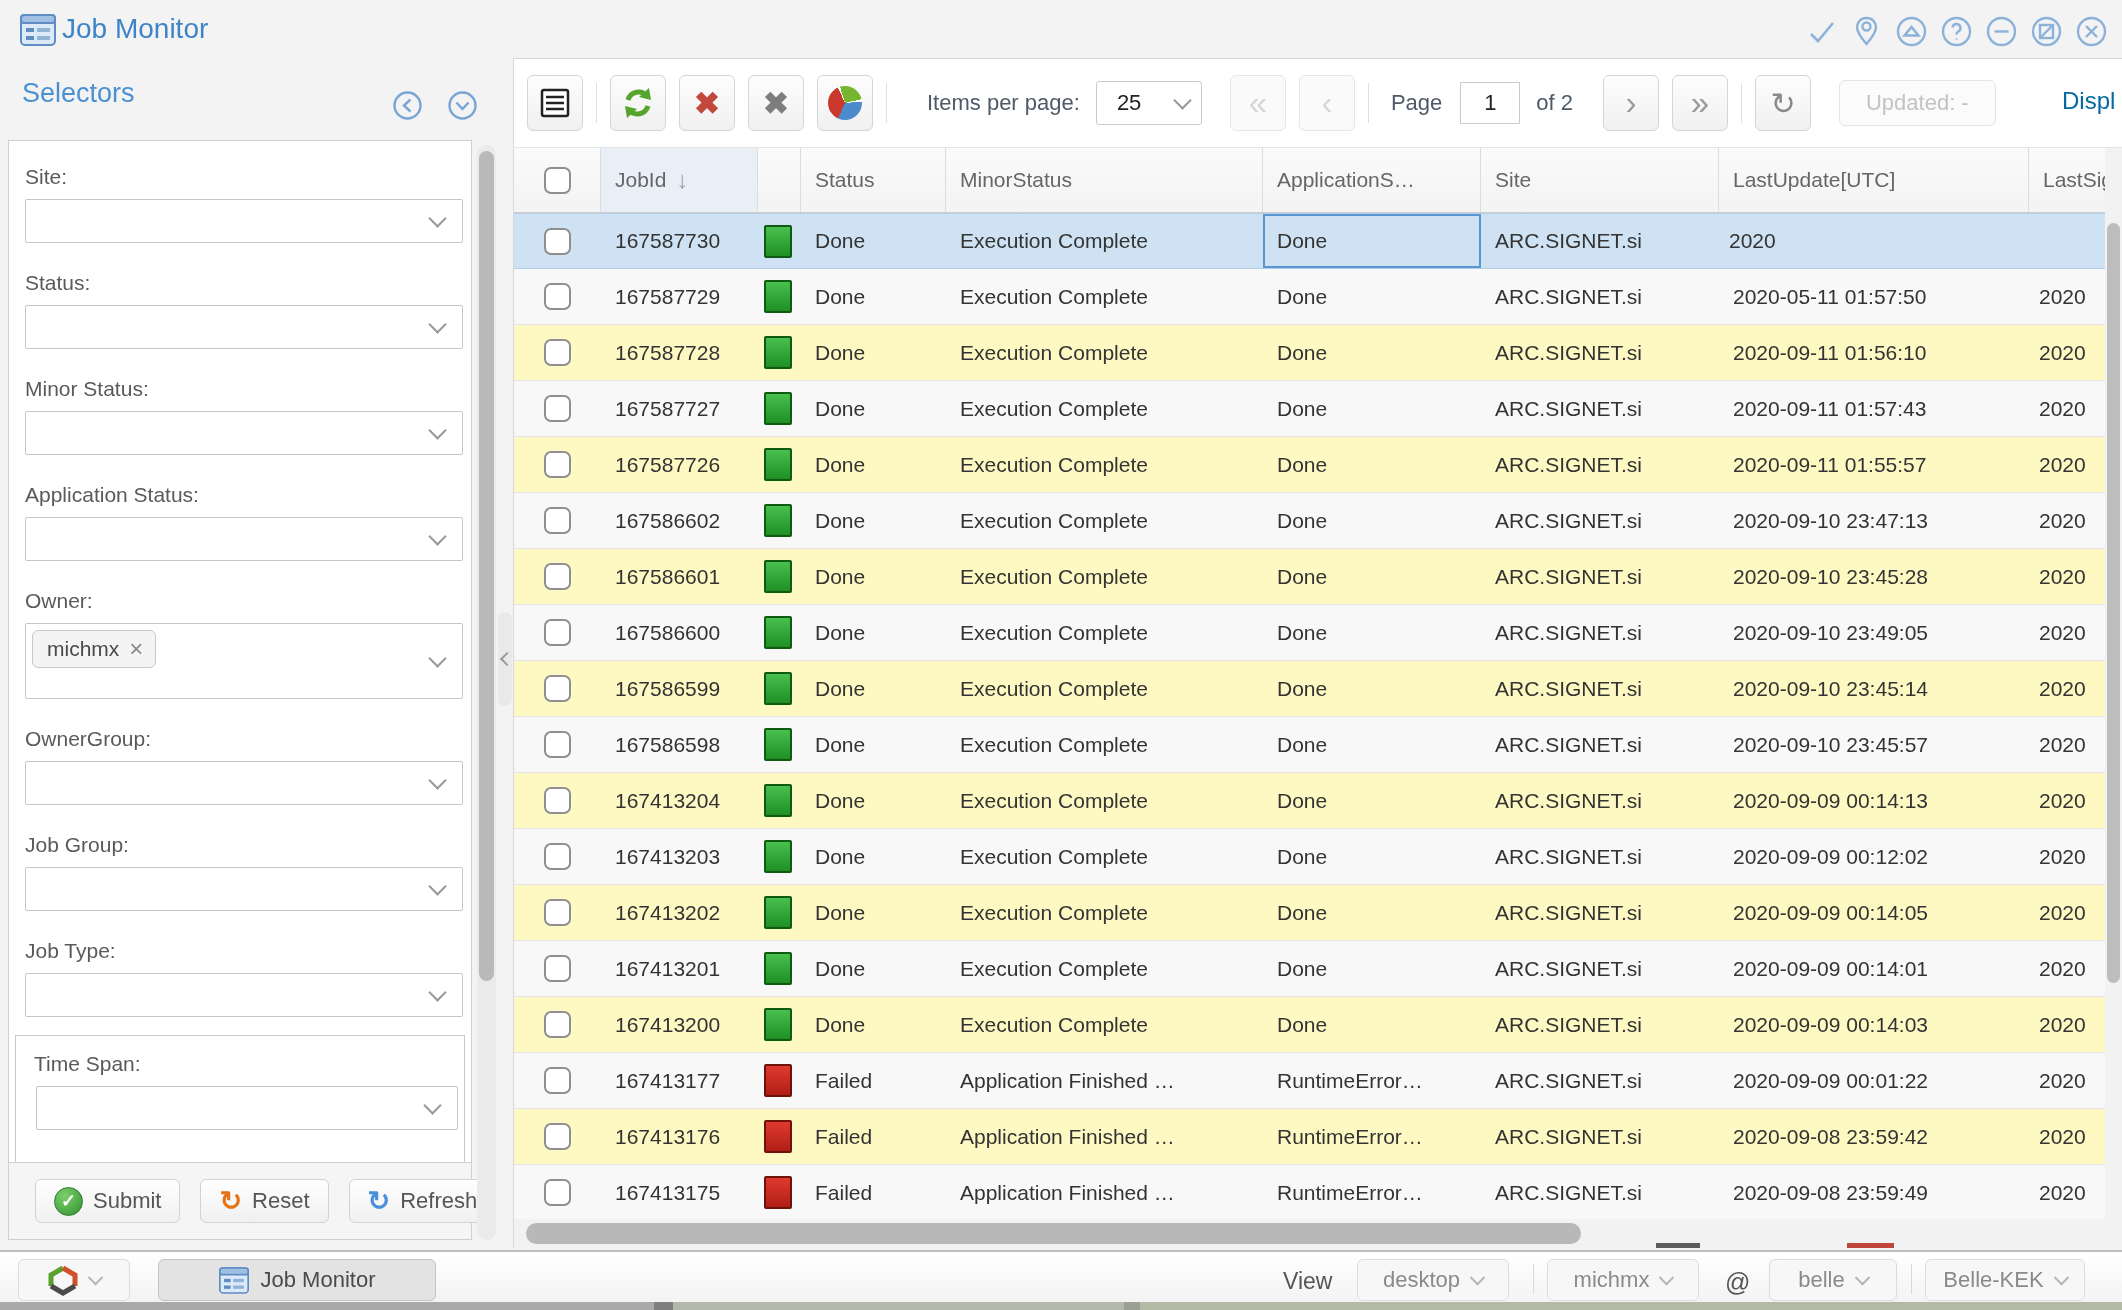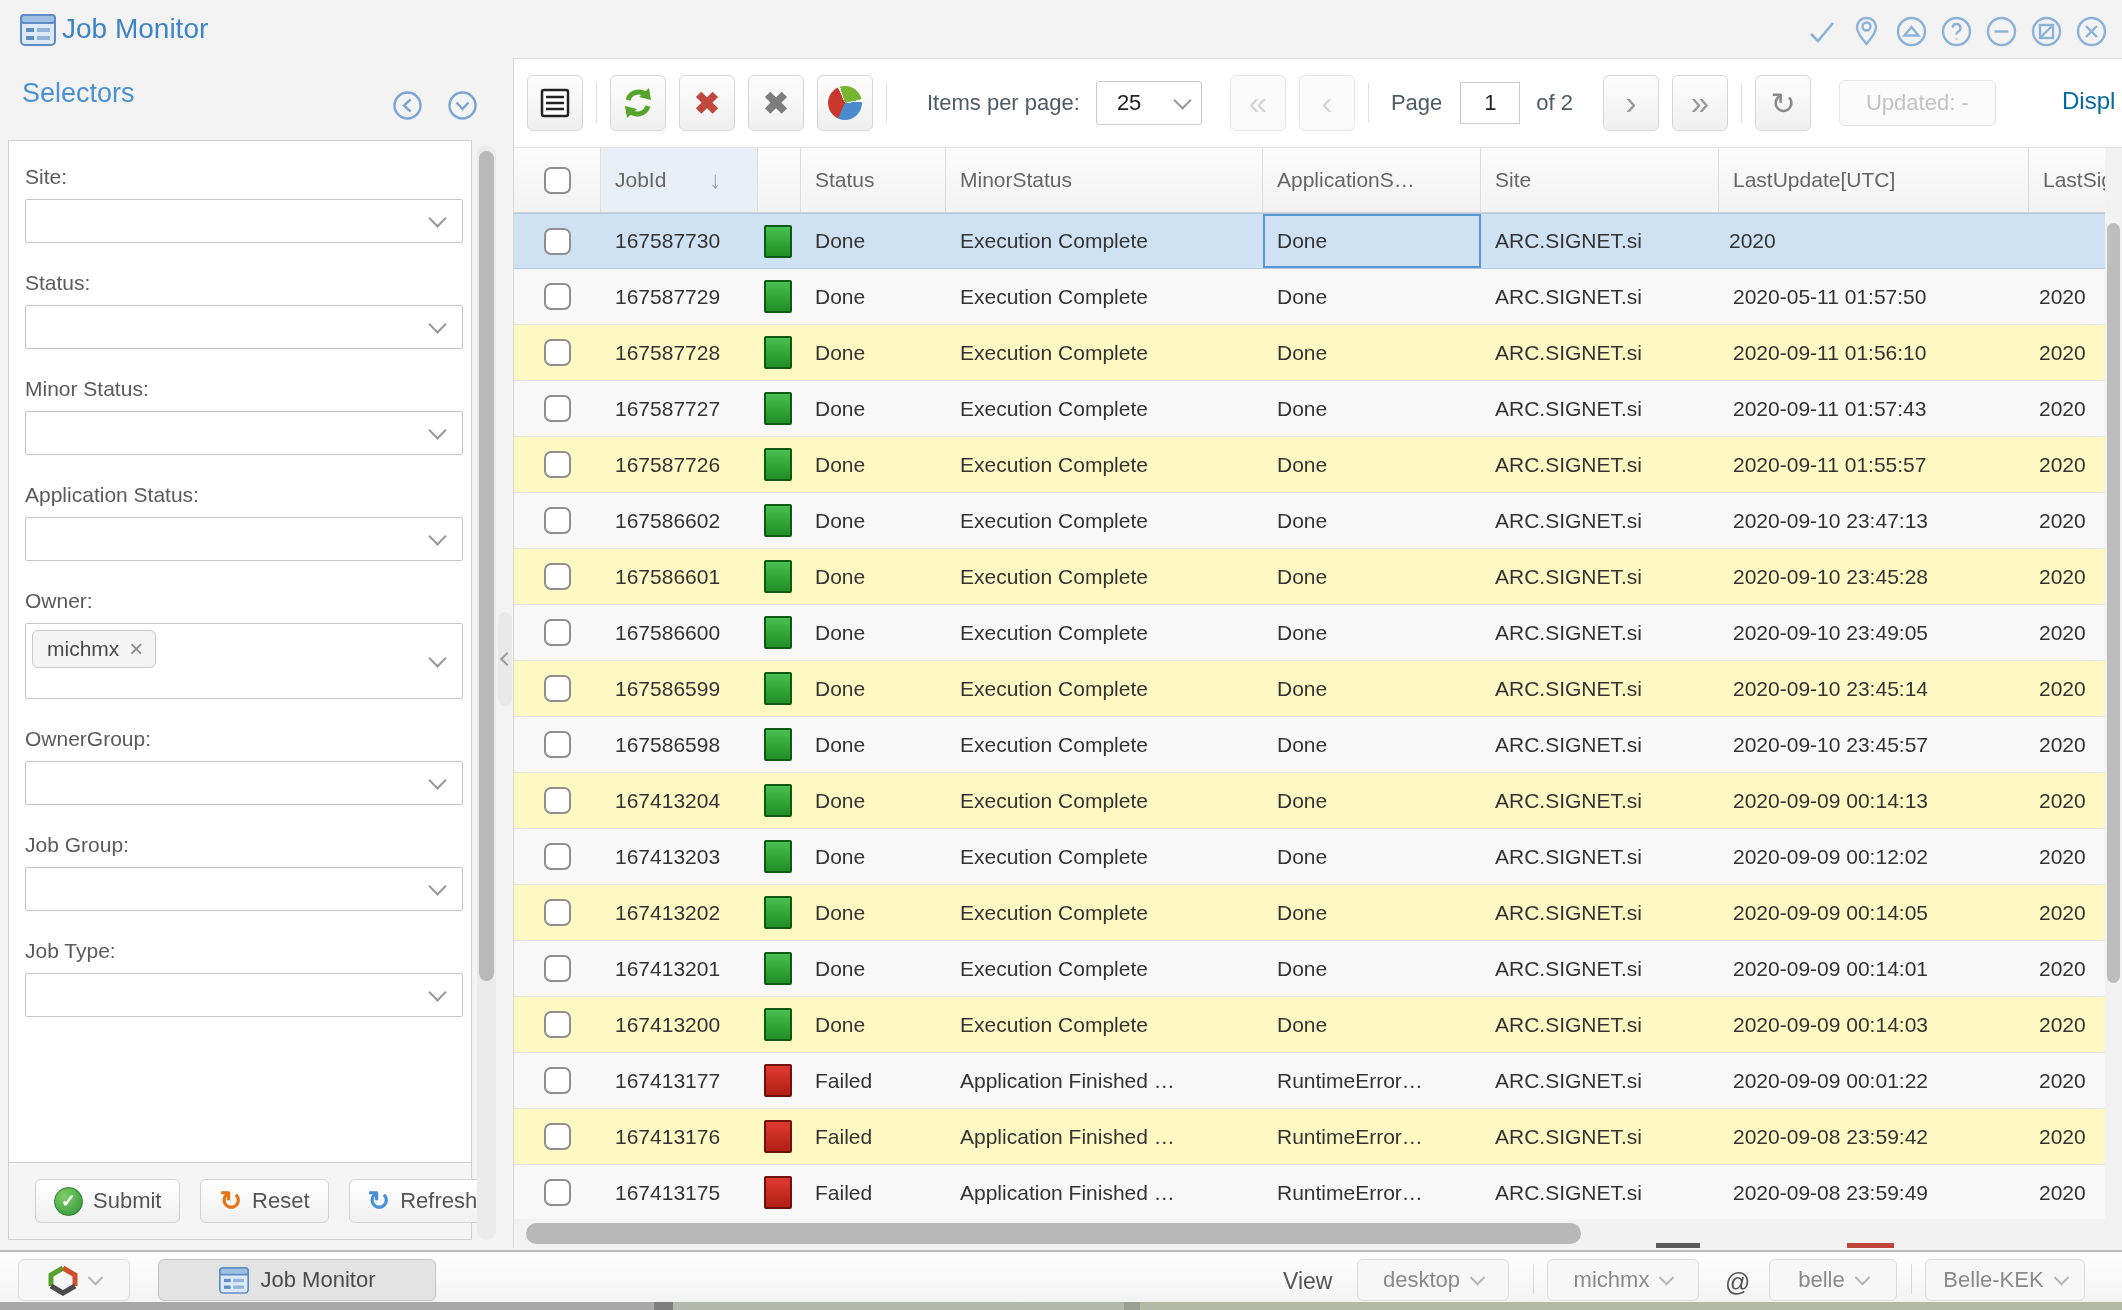--- a/index.html
+++ b/index.html
@@ -64,21 +64,21 @@
   .updbtn{height:44px;padding:0 26px;border:1px solid #e4e4e4;border-radius:6px;background:#fbfbfb;
           color:#c3c3c3;font-size:22px;display:flex;align-items:center;margin-left:28px;flex:none;}
   .displab{position:absolute;right:0;top:28px;width:60px;overflow:hidden;white-space:nowrap;
            font-size:24px;color:#0369a1;}
   
   .thead{display:flex;height:65px;background:linear-gradient(#fbfbfb,#f3f3f3);border-bottom:1px solid #cfcfcf;box-sizing:border-box;}
   .hcell{display:flex;align-items:center;border-right:1px solid #dcdcdc;box-sizing:border-box;
          font-size:21px;color:#666;padding-left:14px;cursor:pointer;}
   .hcell.sorted{background:#e9eff7;}
   .sort-arrow{color:#9aa2ab;font-size:24px;margin-left:10px;}
-  .c0{width:87px;flex:none;}.c1{width:157px;flex:none;gap:33px;}.c2{width:43px;flex:none;}
+  .c0{width:87px;flex:none;}.c1{width:157px;flex:none;}.c2{width:43px;flex:none;}
   .c3{width:145px;flex:none;}.c4{width:317px;flex:none;}.c5{width:218px;flex:none;}
   .c6{width:238px;flex:none;}.c7{width:310px;flex:none;}.c8{width:77px;flex:none;}
   .hcell.c0{justify-content:center;padding-left:0;}
   .tbody{height:1008px;overflow:hidden;}
   .trow{display:flex;height:56px;border-bottom:1px solid #e4e4e4;box-sizing:border-box;background:#fef9c3;cursor:pointer;}
   .trow.alt{background:#f8f8f8;}
   .trow.selected{background:#cfe2f4;border-bottom:1px solid #b3cde8;border-top:1px solid #b3cde8;}
   .cell{display:flex;align-items:center;padding-left:14px;box-sizing:border-box;font-size:21px;color:#333;
         white-space:nowrap;overflow:hidden;}
   .cell.c0{justify-content:center;padding-left:0;}
@@ -235,20 +235,26 @@
           <div class="combo">
             <i class="chev"></i>
           </div>
         </div>
         <div class="field">
           <div class="flabel">Job Type:</div>
           <div class="combo">
             <i class="chev"></i>
           </div>
         </div>
+        <div class="field group">
+          <div class="flabel">Time Span:</div>
+          <div class="combo">
+            <i class="chev"></i>
+          </div>
+        </div>
       </div>
   </div>
 
   <div class="sel-footer">
     <button class="btn-sm">
       <span class="ico-check-circle">✓</span>
       <span>Submit</span>
     </button>
     <button class="btn-sm">
       <span class="ico-cycle" style="color:#e67417">↻</span>

